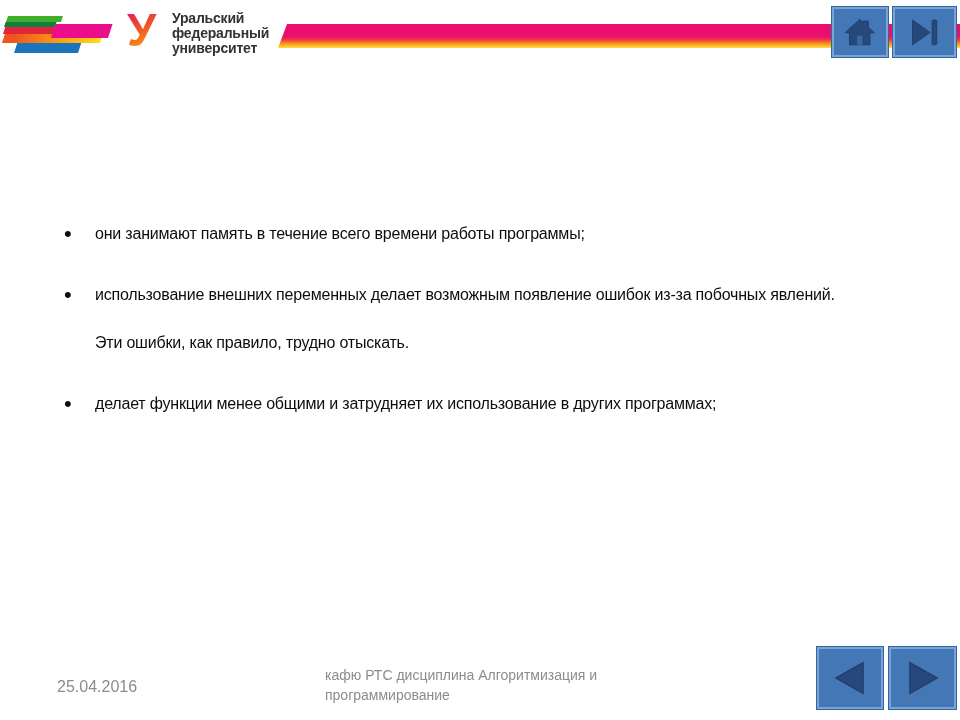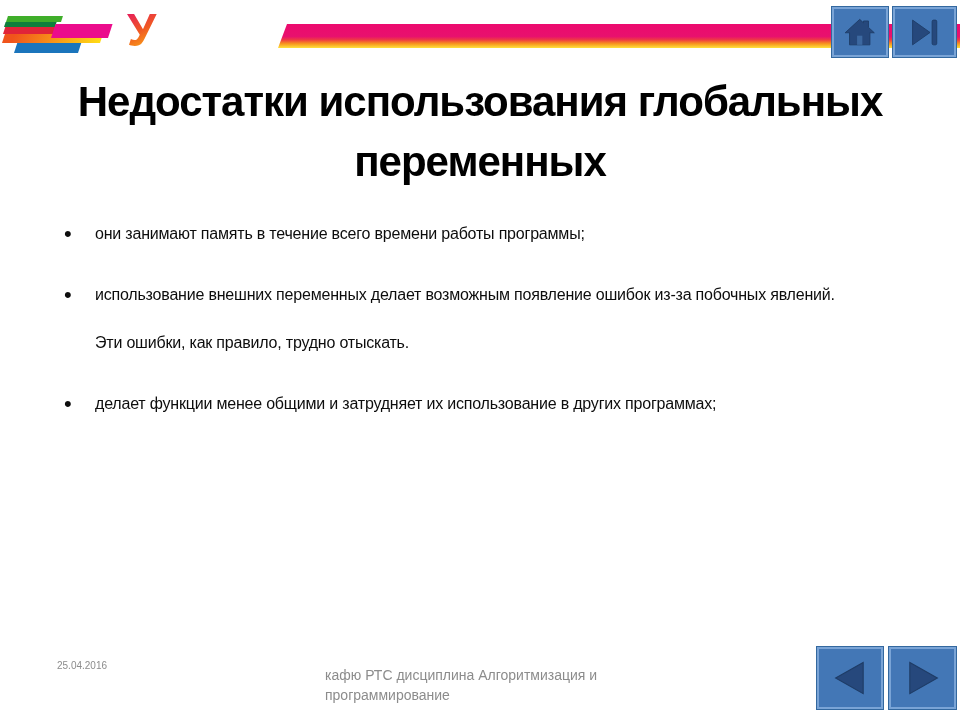--- a/index.html
+++ b/index.html
@@ -52,22 +52,22 @@
     position:relative; padding-left:33px; margin-bottom:13px;
     font-size:16px; line-height:48px; color:#0d0d0d; letter-spacing:-0.2px;
   }
   .bullet-list li::before {
     content:"\2022"; position:absolute; left:2px; top:0;
     font-size:22px; line-height:48px; color:#0d0d0d;
   }
 
   
   .footer-date {
-    position:absolute; left:57px; top:660px;
-    font-size:10px; color:#8C8C8C;
+    position:absolute; left:57px; top:678px;
+    font-size:16px; color:#8C8C8C;
   }
   .footer-caption {
     position:absolute; left:50%; transform:translateX(-50%); top:665px; width:310px;
     font-size:14px; line-height:20px; color:#8C8C8C;
   }
 </style>
 </head>
 <body>
 
 <div class="slide">
@@ -87,36 +87,40 @@
     <svg class="urfu-glyph" viewBox="0 0 42 52" aria-hidden="true">
       <defs>
         <linearGradient id="glyphGrad" x1="0.2" y1="0" x2="0.5" y2="1">
           <stop offset="0" stop-color="#E30B6D"></stop>
           <stop offset="0.55" stop-color="#F05A22"></stop>
           <stop offset="1" stop-color="#FDB913"></stop>
         </linearGradient>
       </defs>
       <text x="1" y="40" font-family="Liberation Sans, sans-serif" font-size="47" font-weight="bold" fill="url(#glyphGrad)">У</text>
     </svg>
+    <div class="urfu-name">
+      <div>Уральский</div>
+      <div>федеральный</div>
+      <div>университет</div>
+    </div>
   </div>
 
   <button class="nav-btn btn-home" aria-label="home">
     <svg viewBox="0 0 24 24" aria-hidden="true">
       <path d="M12 3 L14.6 5.4 L14.6 4.1 L18 4.1 L18 8.5 L22 12.2 L19 12.2 L19 20.5 L5 20.5 L5 12.2 L2 12.2 Z" fill="#26487C" stroke="#1E3C66" stroke-width="0.6"></path>
       <rect x="10.2" y="14.2" width="3.6" height="6.3" fill="#3C68A0"></rect>
     </svg>
   </button>
   <button class="nav-btn btn-skip-end" aria-label="skip to end">
     <svg viewBox="0 0 24 24" aria-hidden="true">
       <polygon points="4,3.5 16,12 4,20.5" fill="#26487C" stroke="#1E3C66" stroke-width="0.6"></polygon>
       <rect x="17.4" y="3.5" width="3.2" height="17" rx="1" fill="#26487C" stroke="#1E3C66" stroke-width="0.6"></rect>
     </svg>
   </button>
 
-  <h1 class="slide-title">Недостатки использования глобальных переменных</h1>
 
   <ul class="bullet-list">
     <li>они занимают память в течение всего времени работы программы;</li>
     <li>использование внешних переменных делает возможным появление ошибок из-за побочных явлений. Эти ошибки, как правило, трудно отыскать.</li>
     <li>делает функции менее общими и затрудняет их использование в других программах;</li>
   </ul>
 
   <div class="footer-date">25.04.2016</div>
   <div class="footer-caption">кафю РТС дисциплина Алгоритмизация и программирование</div>
 

